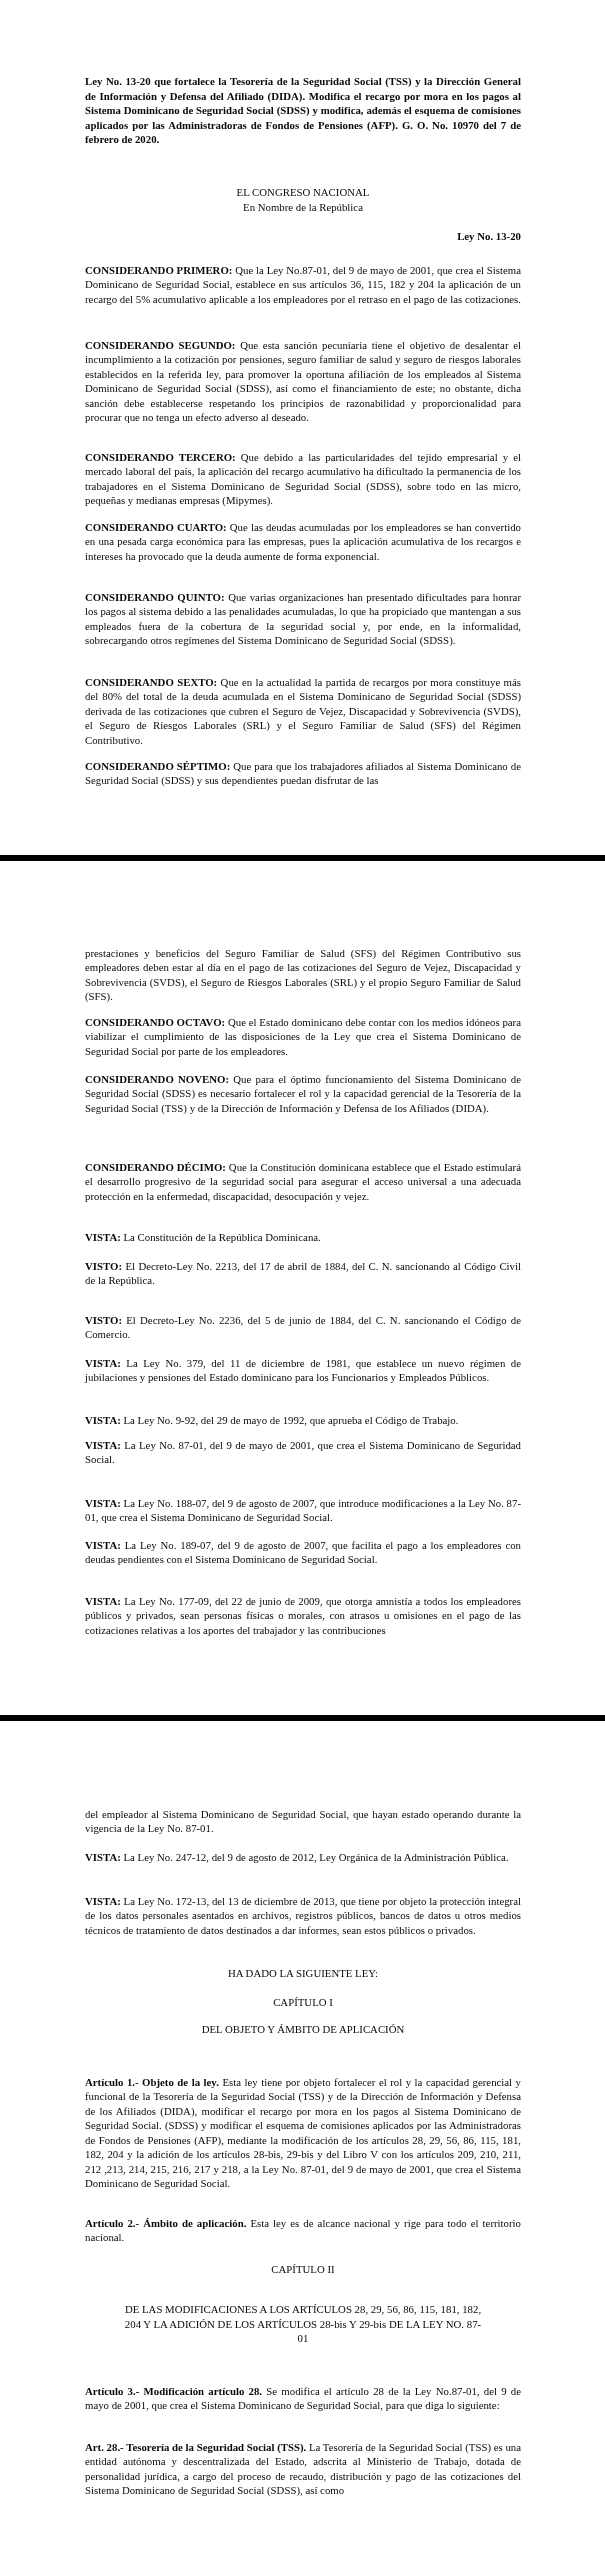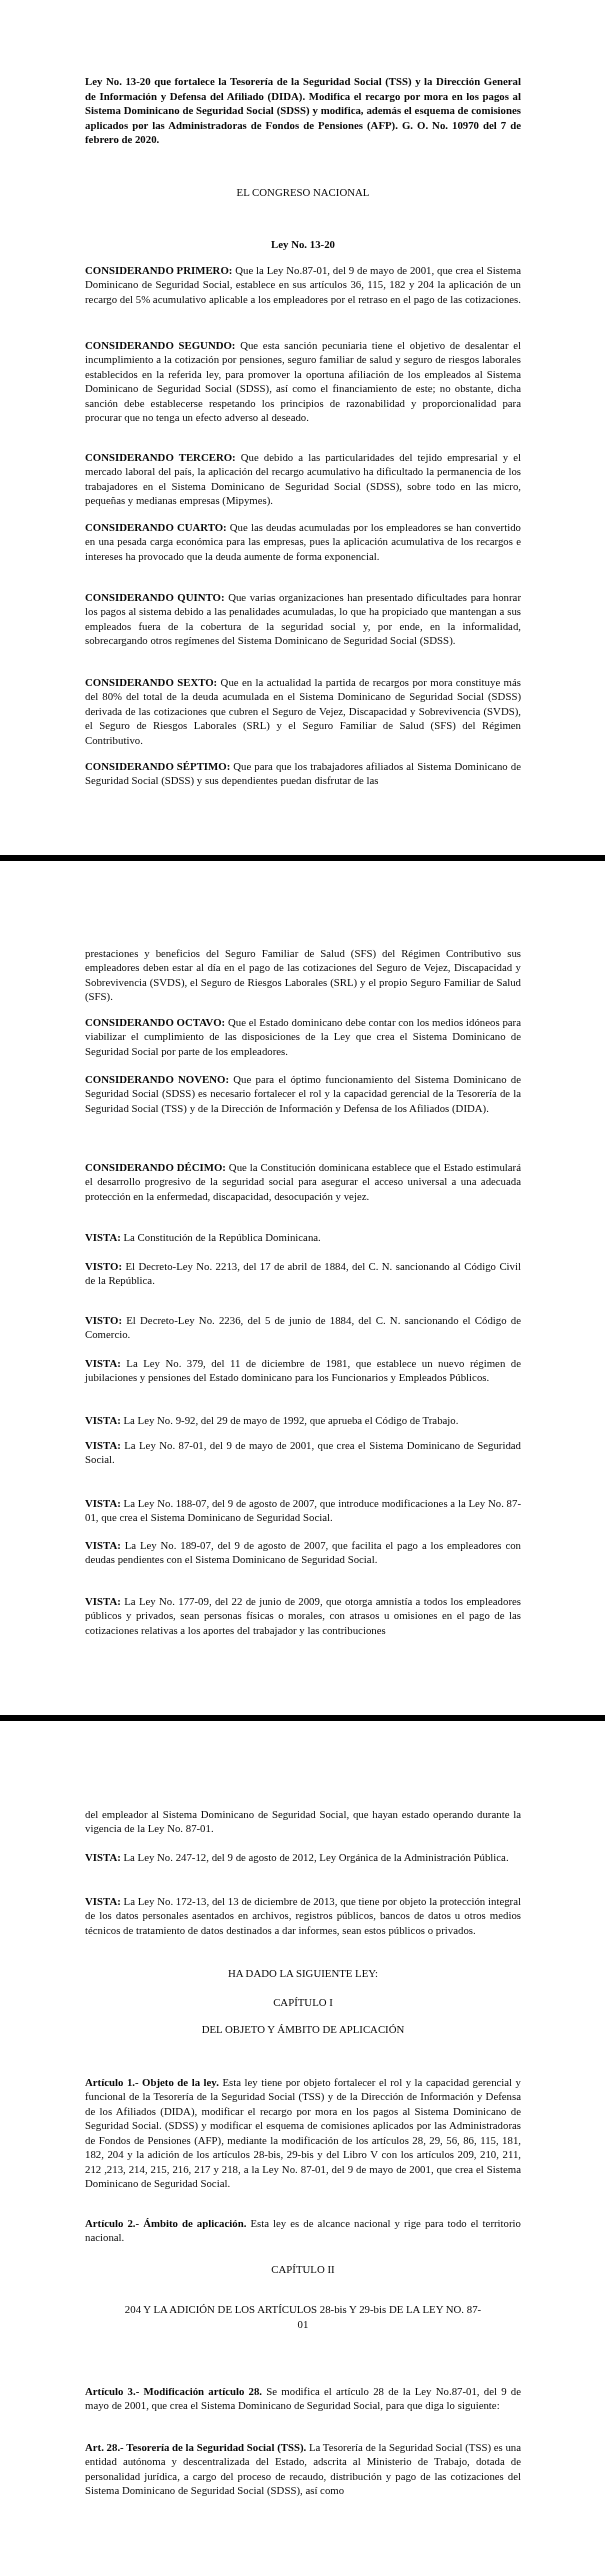--- a/index.html
+++ b/index.html
@@ -39,35 +39,35 @@
   .block b { font-weight: bold; }
   .centered {
     text-align: center;
     font-weight: normal;
   }
   .title-block {
     font-weight: bold;
   }
   .law-number {
     font-weight: bold;
-    text-align: center;
-    margin-top: 8px;
+    text-align: right;
   }
 </style>
 </head>
 <body>
 
 <div class="page page-1">
 
   <div class="block title-block" style="top:74px;">
     <span>Ley No. 13-20 que fortalece la Tesorería de la Seguridad Social (TSS) y la Dirección General de Información y Defensa del Afiliado (DIDA). Modifica el recargo por mora en los pagos al Sistema Dominicano de Seguridad Social (SDSS) y modifica, además el esquema de comisiones aplicados por las Administradoras de Fondos de Pensiones (AFP). G. O. No. 10970 del 7 de febrero de 2020.</span>
   </div>
 
   <div class="block centered" style="top:185px;">
     <div>EL CONGRESO NACIONAL</div>
+    <div>En Nombre de la República</div>
   </div>
 
   <div class="block law-number" style="top:229px;">
     <span>Ley No. 13-20</span>
   </div>
 
   <p class="block" style="top:252px;">
     <b>CONSIDERANDO PRIMERO:</b>
     <span>Que la Ley No.87-01, del 9 de mayo de 2001, que crea el Sistema Dominicano de Seguridad Social, establece en sus artículos 36, 115, 182 y 204 la aplicación de un recargo del 5% acumulativo aplicable a los empleadores por el retraso en el pago de las cotizaciones.</span>
   </p>
@@ -212,20 +212,21 @@
   <p class="block" style="top:484px;">
     <b>Artículo 2.- Ámbito de aplicación.</b>
     <span>Esta ley es de alcance nacional y rige para todo el territorio nacional.</span>
   </p>
 
   <div class="block centered" style="top:541px;">
     <span>CAPÍTULO II</span>
   </div>
 
   <div class="block centered" style="top:581px;">
+    <div>DE LAS MODIFICACIONES A LOS ARTÍCULOS 28, 29, 56, 86, 115, 181, 182,</div>
     <div>204 Y LA ADICIÓN DE LOS ARTÍCULOS 28-bis Y 29-bis DE LA LEY NO. 87-</div>
     <div>01</div>
   </div>
 
   <p class="block" style="top:652px;">
     <b>Artículo 3.- Modificación artículo 28.</b>
     <span>Se modifica el artículo 28 de la Ley No.87-01, del 9 de mayo de 2001, que crea el Sistema Dominicano de Seguridad Social, para que diga lo siguiente:</span>
   </p>
 
   <p class="block" style="top:708px;">

